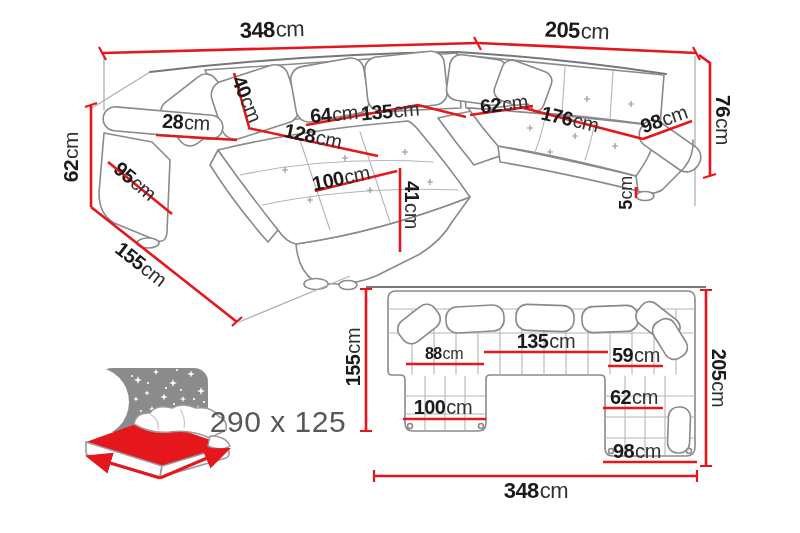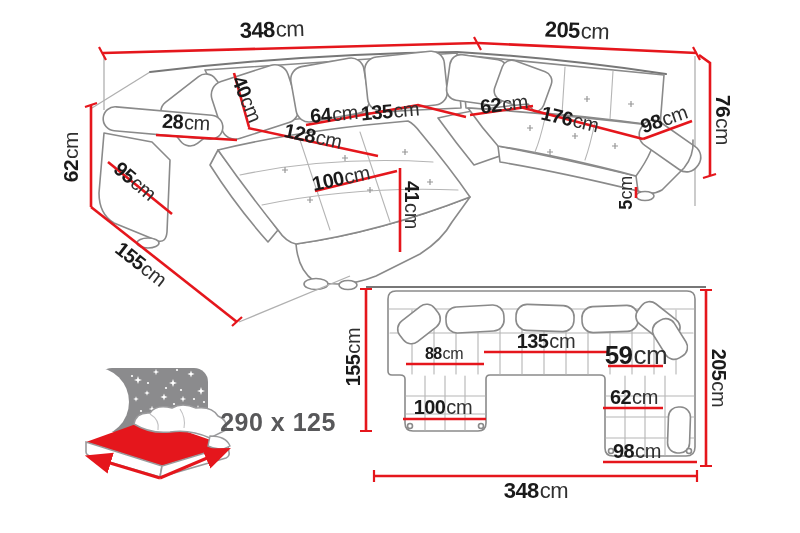--- a/index.html
+++ b/index.html
@@ -10,21 +10,21 @@
   .stage svg{position:absolute;left:0;top:0;}
   .dim{
     position:absolute;white-space:nowrap;line-height:1;
     transform:translate(-50%,-50%) rotate(var(--r,0deg));
     font-family:"Liberation Sans",sans-serif;
   }
   .dim .v{font-weight:800;color:#1a1a1a;letter-spacing:-0.6px;}
   .dim .u{font-weight:400;color:#303030;letter-spacing:-0.4px;margin-left:1px;}
   .sleep-size{
     position:absolute;transform:translate(-50%,-50%);
-    font-weight:700;color:#58585a;font-size:25px;letter-spacing:0.5px;white-space:nowrap;
+    font-weight:400;color:#58585a;font-size:30px;letter-spacing:0.5px;white-space:nowrap;
   }
   .sketch{fill:none;stroke:#8a8a8a;stroke-width:1.6;stroke-linejoin:round;stroke-linecap:round;}
   .sketchf{fill:#ffffff;stroke:#8a8a8a;stroke-width:1.6;stroke-linejoin:round;}
   .seam{fill:none;stroke:#b5b5b5;stroke-width:1.1;stroke-linecap:round;}
   .btn{stroke:#979797;stroke-width:1.2;}
   .edge{fill:none;stroke:#777;stroke-width:2;stroke-linecap:round;}
   .wall{fill:none;stroke:#b0b0b0;stroke-width:1.3;}
   .wall2{fill:none;stroke:#4a4a4a;stroke-width:1.4;}
   .red{fill:none;stroke:#e5161c;stroke-width:2.6;stroke-linecap:butt;}
   .redthin{fill:none;stroke:#e5161c;stroke-width:2.2;}
@@ -252,21 +252,21 @@
 <div class="dim" style="left:504px;top:104px;font-size:20px;--r:-7deg"><span class="v">62</span><span class="u">cm</span></div>
 <div class="dim" style="left:570px;top:119px;font-size:20px;--r:13deg"><span class="v">176</span><span class="u">cm</span></div>
 <div class="dim" style="left:664px;top:119px;font-size:20px;--r:-19deg"><span class="v">98</span><span class="u">cm</span></div>
 <div class="dim" style="left:341px;top:178px;font-size:20px;--r:-12deg"><span class="v">100</span><span class="u">cm</span></div>
 <div class="dim" style="left:412px;top:205px;font-size:20px;--r:90deg"><span class="v">41</span><span class="u">cm</span></div>
 <div class="dim" style="left:626px;top:193px;font-size:18px;--r:-90deg"><span class="v">5</span><span class="u">cm</span></div>
 
 <div class="dim" style="left:353px;top:357px;font-size:20px;--r:-90deg"><span class="v">155</span><span class="u">cm</span></div>
 <div class="dim" style="left:444px;top:354px;font-size:16px"><span class="v">88</span><span class="u">cm</span></div>
 <div class="dim" style="left:546px;top:341px;font-size:20px"><span class="v">135</span><span class="u">cm</span></div>
-<div class="dim" style="left:636px;top:355px;font-size:26px"><span class="v">59</span><span class="u">cm</span></div>
+<div class="dim" style="left:636px;top:355px;font-size:20px"><span class="v">59</span><span class="u">cm</span></div>
 <div class="dim" style="left:719px;top:378px;font-size:20px;--r:90deg"><span class="v">205</span><span class="u">cm</span></div>
 <div class="dim" style="left:443px;top:407px;font-size:20px"><span class="v">100</span><span class="u">cm</span></div>
 <div class="dim" style="left:634px;top:397px;font-size:20px"><span class="v">62</span><span class="u">cm</span></div>
 <div class="dim" style="left:637px;top:451px;font-size:20px"><span class="v">98</span><span class="u">cm</span></div>
 <div class="dim" style="left:536px;top:491px;font-size:22px"><span class="v">348</span><span class="u">cm</span></div>
 
 <div class="sleep-size" style="left:278px;top:422px;">290 x 125</div>
 
 </div>
 

